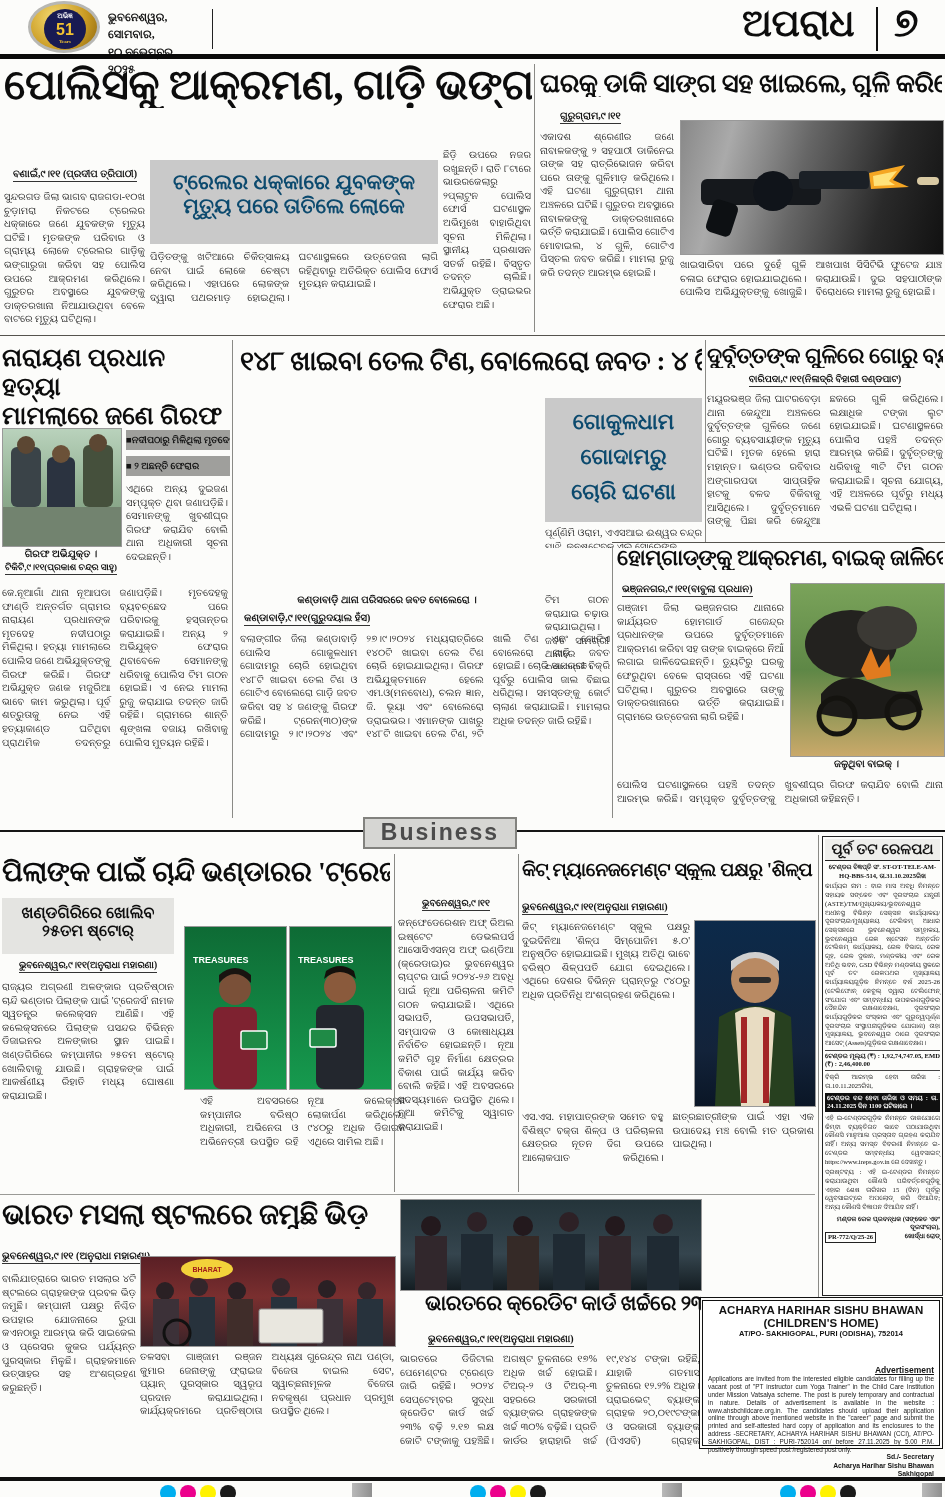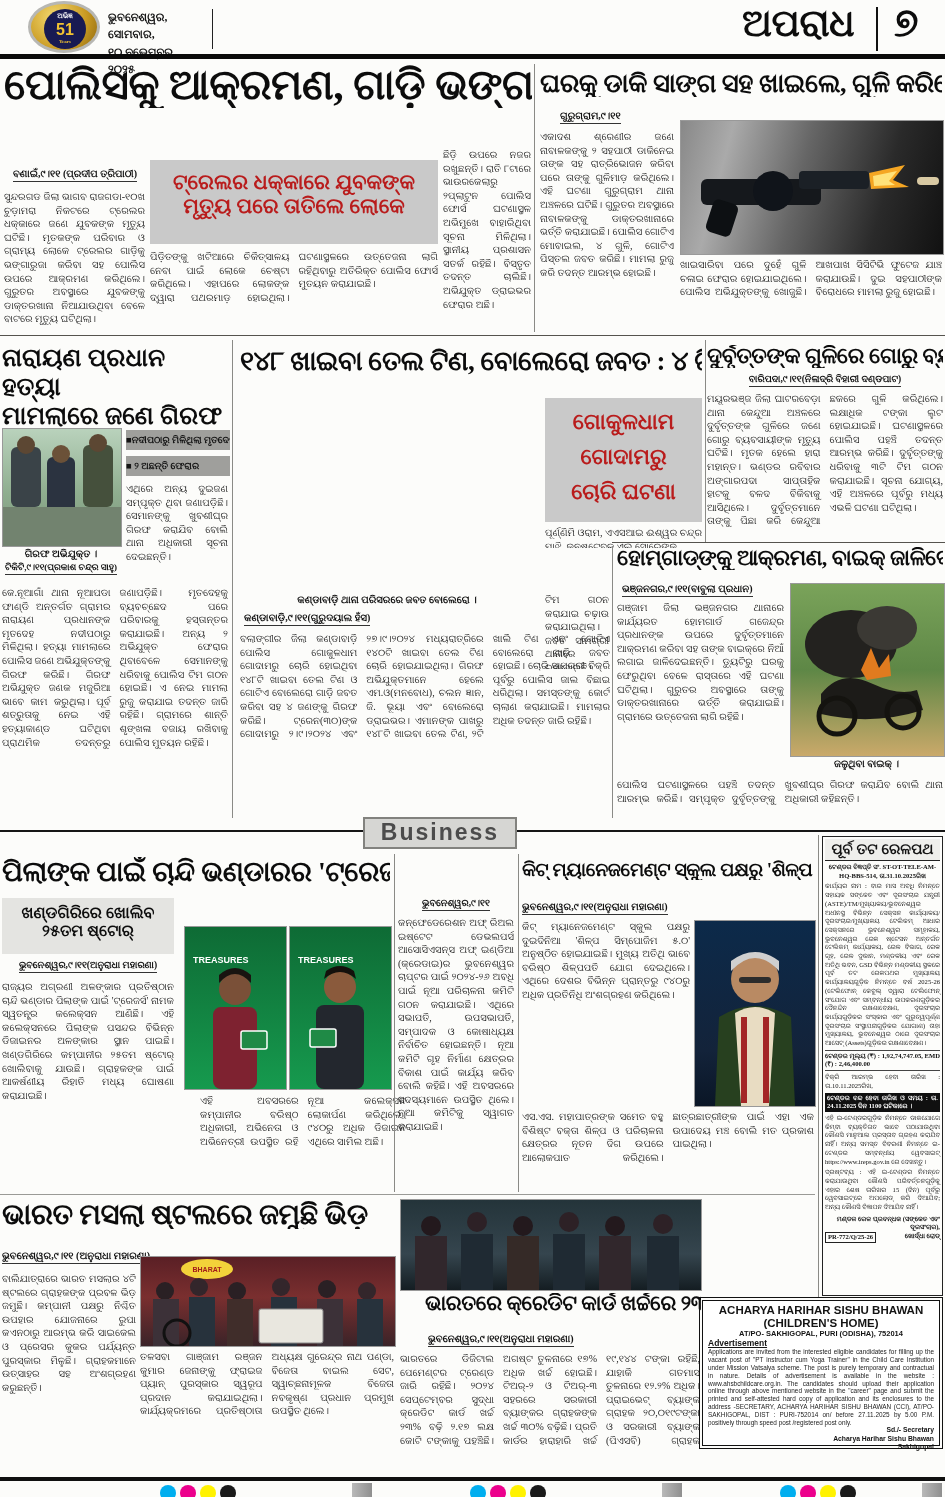--- a/index.html
+++ b/index.html
@@ -7,21 +7,21 @@
         font-family:"Liberation Serif",serif;color:#141414;}
   .abs{position:absolute;}
   .hl{font-weight:bold;color:#0c0c0c;line-height:1.04;white-space:nowrap;overflow:hidden;letter-spacing:-.5px;}
   .hl2{font-weight:bold;color:#0c0c0c;line-height:1.15;white-space:pre-line;overflow:hidden;}
   .by{font-size:10px;font-weight:bold;color:#111;}
   .by span{border-bottom:1px solid #333;padding-bottom:1px;display:inline-block;}
   .bd{font-size:10px;line-height:1.36;text-align:justify;color:#1d1d1d;overflow:hidden;}
   .cols2{column-count:2;column-gap:9px;}
   .cols3{column-count:3;column-gap:9px;}
   .cap{font-size:10px;font-weight:bold;text-align:center;color:#111;overflow:hidden;white-space:nowrap;}
-  .gbox{background:#c9c9c9;text-align:center;font-weight:bold;color:#b91c1c;overflow:hidden;}
+  .gbox{background:#c9c9c9;text-align:center;font-weight:bold;color:#0c4a6e;overflow:hidden;}
   .vl{position:absolute;width:1px;background:#8a8a86;}
   .hlne{position:absolute;height:1px;background:#55534e;}
   .photo{position:absolute;overflow:hidden;border:1px solid #999;}
   .bizbox{background:#d6d6d3;border:2px solid #82827e;color:#4c4c4c;font-family:"Liberation Sans",sans-serif;
           font-weight:bold;text-align:center;letter-spacing:2px;}
   .tiny{font-size:6.6px;line-height:1.32;text-align:justify;color:#111;}
   .dot{width:16px;height:16px;border-radius:50%;display:inline-block;margin-right:4px;}
   .gsq{position:absolute;width:20px;height:18px;background:linear-gradient(90deg,#b9b9b9,#8f8f8f);}
   .adbox{border:1.5px solid #111;outline:1px solid #111;outline-offset:2px;background:#fff;}
   .rail{border:1px solid #222;background:#fdfdfb;}
@@ -247,21 +247,21 @@
   </div>
 
   <div class="abs hl" style="left:425px;top:1293px;width:276px;font-size:21px;">ଭାରତରେ କ୍ରେଡିଟ କାର୍ଡ ଖର୍ଚ୍ଚରେ ୨୩% ବୃଦ୍ଧି</div>
   <div class="abs by" style="left:428px;top:1333px;width:184px;"><span>ଭୁବନେଶ୍ୱର,୯।୧୧(ଅନୁରାଧା ମହାରଣା)</span></div>
   <div class="abs bd cols3" style="left:400px;top:1352px;width:300px;height:102px;">ଭାରତରେ ଡିଜିଟାଲ ପେମେଣ୍ଟର ଟ୍ରେଣ୍ଡ ଜାରି ରହିଛି। ୨୦୨୪ ସେପ୍ଟେମ୍ବର ସୁଦ୍ଧା କ୍ରେଡିଟ କାର୍ଡ ଖର୍ଚ୍ଚ ୨୩% ବଢ଼ି ୨.୧୭ ଲକ୍ଷ କୋଟି ଟଙ୍କାକୁ ପହଞ୍ଚିଛି। ଅଗଷ୍ଟ ତୁଳନାରେ ୧୭% ଅଧିକ ଖର୍ଚ୍ଚ ହୋଇଛି। ଟିଅର୍-୨ ଓ ଟିଅର୍-୩ ସହରରେ ସରକାରୀ ବ୍ୟାଙ୍କର ଗ୍ରାହକଙ୍କ ଖର୍ଚ୍ଚ ୩୦% ବଢ଼ିଛି। ପ୍ରତି କାର୍ଡର ହାରାହାରି ଖର୍ଚ୍ଚ ୧୯,୧୪୪ ଟଙ୍କା ରହିଛି, ଯାହାକି ଗତମାସ ତୁଳନାରେ ୧୨.୨% ଅଧିକ। ପ୍ରାଇଭେଟ୍ ବ୍ୟାଙ୍କ ଗ୍ରାହକ ୨୦,୦୧୯ଟଙ୍କା ଓ ସରକାରୀ ବ୍ୟାଙ୍କ (ପିଏସବି) ଗ୍ରାହକ ୧୦%ରୁ ଅଧିକ ଖର୍ଚ୍ଚ କରିଛନ୍ତି। ଆଗୁଆ ପର୍ବପର୍ବାଣି ପାଇଁ ଅଧିକ ଅଭିବୃଦ୍ଧି ଆଶା କରାଯାଉଛି।</div>
 
   <div class="abs adbox" style="left:702px;top:1300px;width:238px;height:146px;box-sizing:border-box;padding:3px 5px;font-family:'Liberation Sans',sans-serif;">
     <div style="font-size:11.5px;font-weight:bold;text-align:center;line-height:1.1;">ACHARYA HARIHAR SISHU BHAWAN</div>
     <div style="font-size:11.5px;font-weight:bold;text-align:center;line-height:1.1;">(CHILDREN'S HOME)</div>
     <div style="font-size:7.5px;font-weight:bold;text-align:center;">AT/PO- SAKHIGOPAL, PURI (ODISHA), 752014</div>
-    <div style="font-size:8.5px;font-weight:bold;text-align:left;text-decoration:underline;">Advertisement</div>
+    <div style="font-size:8.5px;font-weight:bold;text-align:right;text-decoration:underline;margin-top:27px;">Advertisement</div>
     <div style="font-size:6.4px;line-height:1.22;text-align:justify;color:#222;">Applications are invited from the interested eligible candidates for filling up the vacant post of "PT instructor cum Yoga Trainer" in the Child Care Institution under Mission Vatsalya scheme. The post is purely temporary and contractual in nature. Details of advertisement is available in the website : www.ahsbchildcare.org.in. The candidates should upload their application online through above mentioned website in the "career" page and submit the printed and self-attested hard copy of application and its enclosures to the address -SECRETARY, ACHARYA HARIHAR SISHU BHAWAN (CCI), AT/PO-SAKHIGOPAL, DIST : PURI-752014 on/ before 27.11.2025 by 5.00 P.M. positively through speed post /registered post only.</div>
     <div style="font-size:6.8px;font-weight:bold;text-align:right;line-height:1.25;">
       <span>Sd./- Secretary</span><br>
       <span>Acharya Harihar Sishu Bhawan</span><br>
       <span>Sakhigopal</span>
     </div>
   </div>
 
   <div class="abs" style="left:0;top:1477px;width:945px;height:4px;background:#101010;"></div>
   <div class="abs" style="left:160px;top:1485px;">

